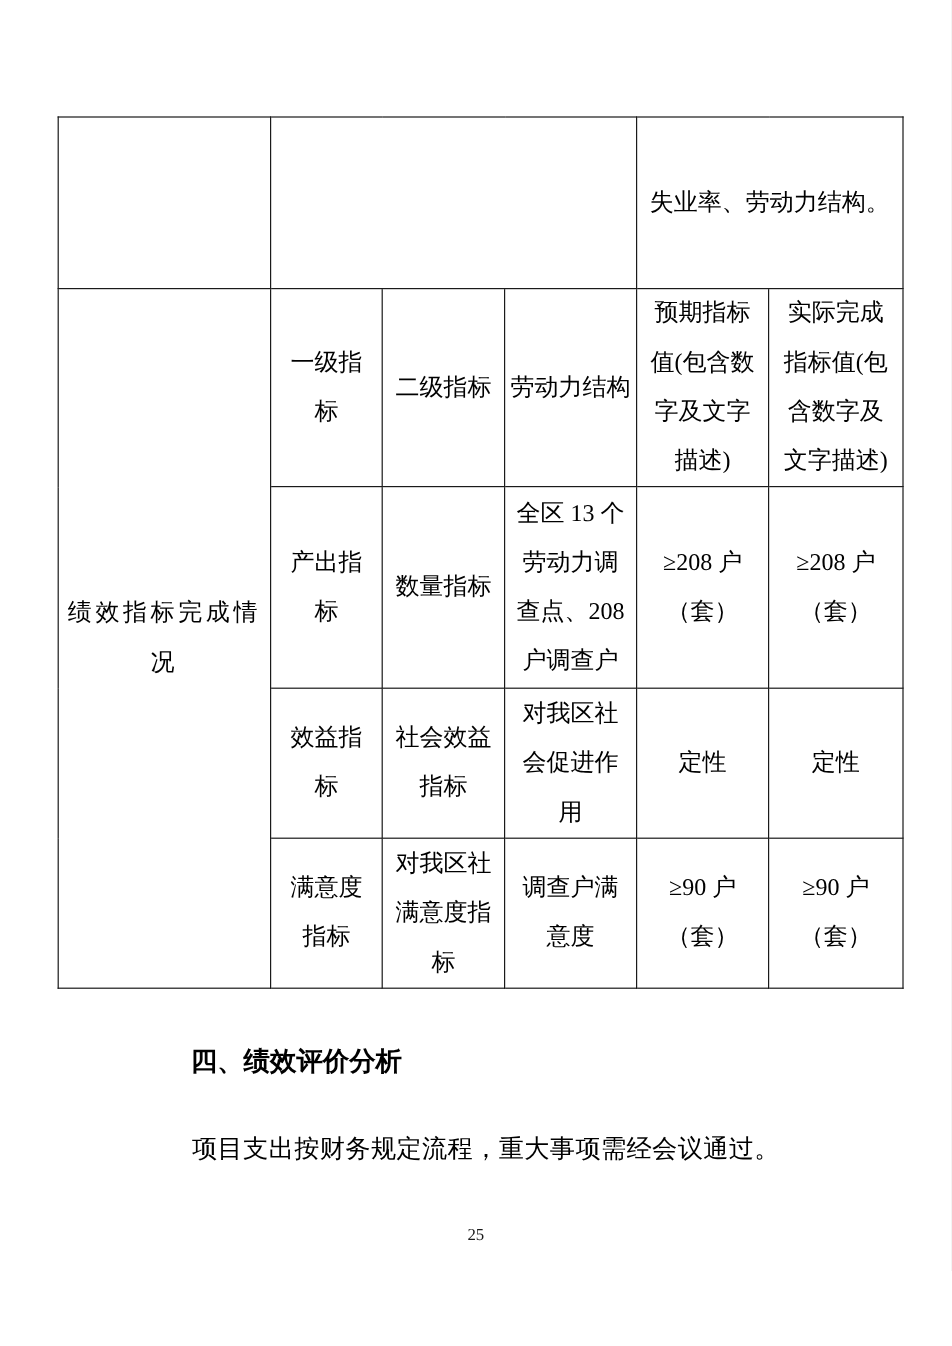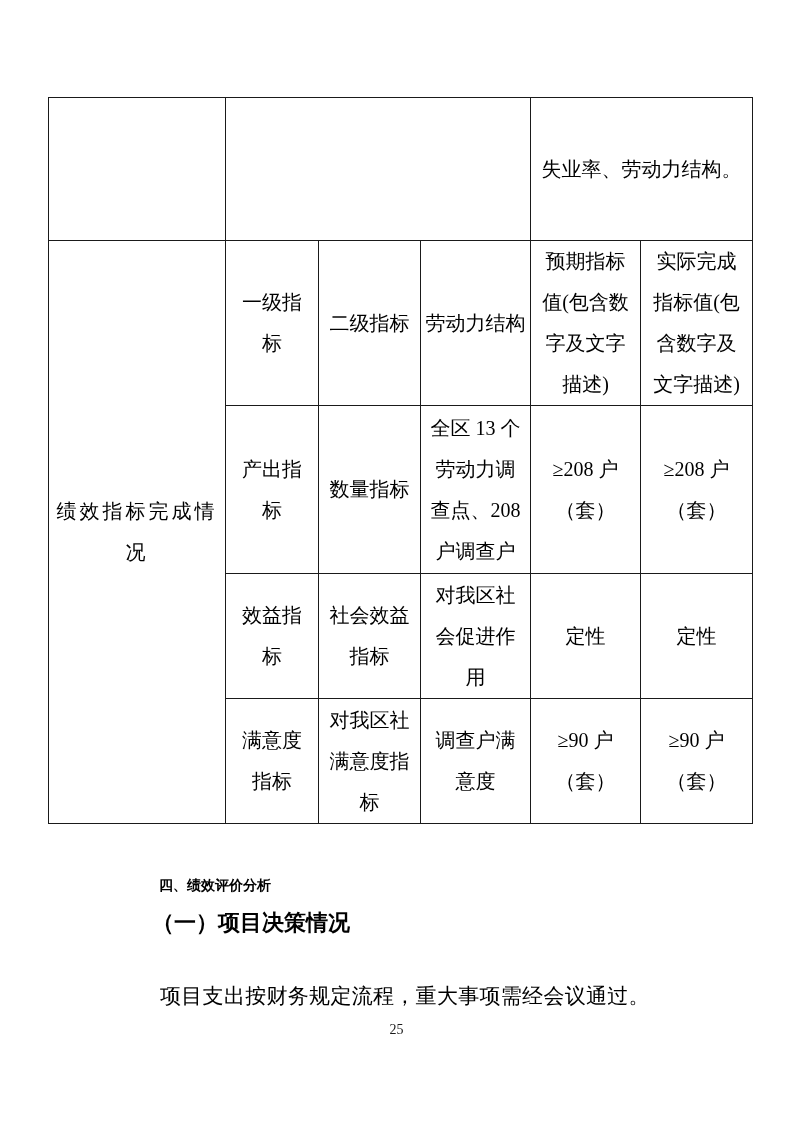--- a/index.html
+++ b/index.html
@@ -50,21 +50,21 @@
     letter-spacing: 3px;
   }
 
   
   .sec-heading {
     position: absolute;
     left: 159px;
     top: 870px;
     font-family: "Liberation Sans", sans-serif;
     font-weight: bold;
-    font-size: 14px;
+    font-size: 22px;
     line-height: 30px;
     white-space: nowrap;
   }
   .sec-sub {
     position: absolute;
     font-family: "Liberation Serif", serif;
     font-weight: bold;
     font-size: 22px;
     line-height: 30px;
     white-space: nowrap;
@@ -73,21 +73,20 @@
   .sec-sub.s2 { left: 152px; top: 978px; }
   .sec-body {
     position: absolute;
     left: 160px;
     top: 942px;
     font-family: "Liberation Serif", serif;
     font-size: 21px;
     line-height: 30px;
     letter-spacing: 0.3px;
     white-space: nowrap;
-    margin-top: 39px;
   }
   .page-num {
     position: absolute;
     left: 0;
     top: 1020px;
     width: 793px;
     text-align: center;
     font-family: "Liberation Serif", serif;
     font-size: 14px;
     line-height: 20px;
@@ -165,20 +164,19 @@
         <td>≥90 户
 （套）</td>
         <td>≥90 户
 （套）</td>
       </tr>
     </tbody>
   </table>
 
   <div class="sec-heading">四、绩效评价分析</div>
 
-  <div class="sec-sub s1">（一）项目决策情况</div>
 
   <div class="sec-body">项目支出按财务规定流程，重大事项需经会议通过。</div>
 
 
   <div class="page-num">25</div>
 
 </div>
 
 </body></html>

